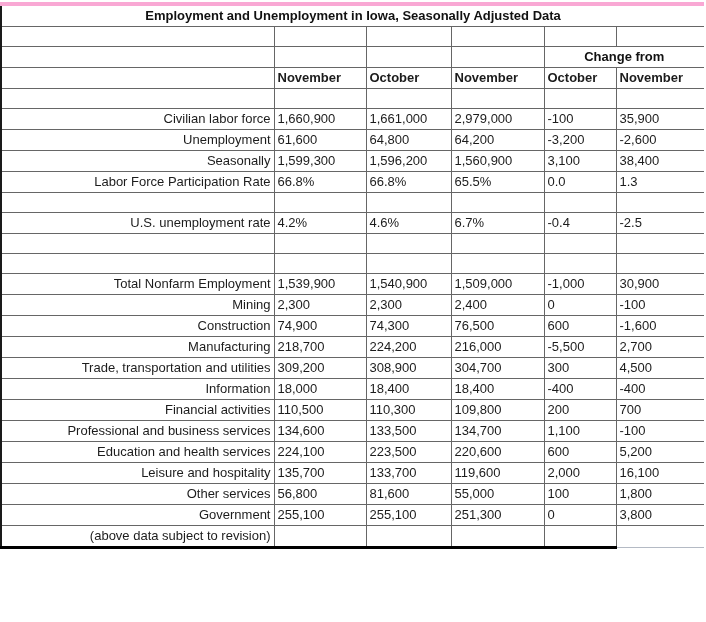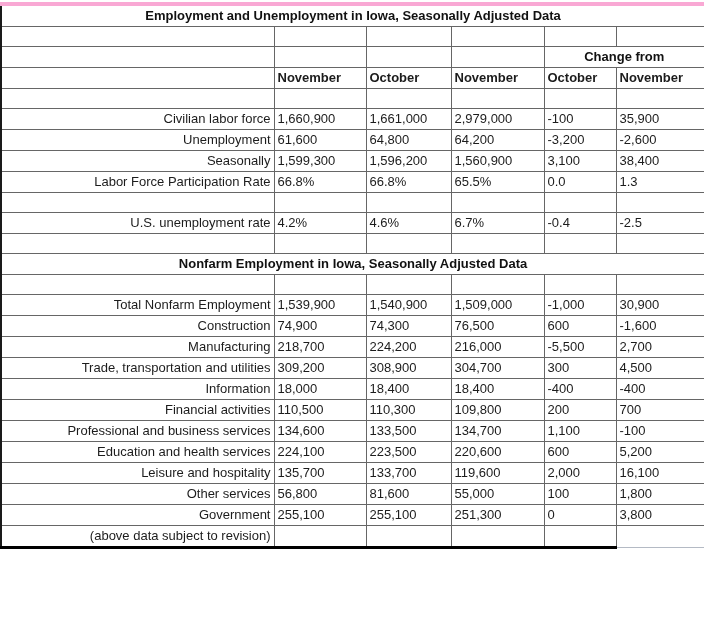--- a/index.html
+++ b/index.html
@@ -150,39 +150,44 @@
         </tr>
         <tr>
           <td></td>
           <td></td>
           <td></td>
           <td></td>
           <td></td>
           <td></td>
         </tr>
         <tr>
-          <td colspan="6" class="c-sectitle">Nonfarm Employment in Iowa, Seasonally Adjusted Data</td>
-        </tr>
-        <tr>
           <td></td>
           <td></td>
           <td></td>
           <td></td>
           <td></td>
           <td></td>
         </tr>
         <tr>
           <td class="c-label">Total Nonfarm Employment</td>
           <td class="c-val">1,539,900</td>
           <td class="c-val">1,540,900</td>
           <td class="c-val">1,509,000</td>
           <td class="c-val">-1,000</td>
           <td class="c-val">30,900</td>
         </tr>
         <tr>
+          <td class="c-label">Mining</td>
+          <td class="c-val">2,300</td>
+          <td class="c-val">2,300</td>
+          <td class="c-val">2,400</td>
+          <td class="c-val">0</td>
+          <td class="c-val">-100</td>
+        </tr>
+        <tr>
           <td class="c-label">Construction</td>
           <td class="c-val">74,900</td>
           <td class="c-val">74,300</td>
           <td class="c-val">76,500</td>
           <td class="c-val">600</td>
           <td class="c-val">-1,600</td>
         </tr>
         <tr>
           <td class="c-label">Manufacturing</td>
           <td class="c-val">218,700</td>

